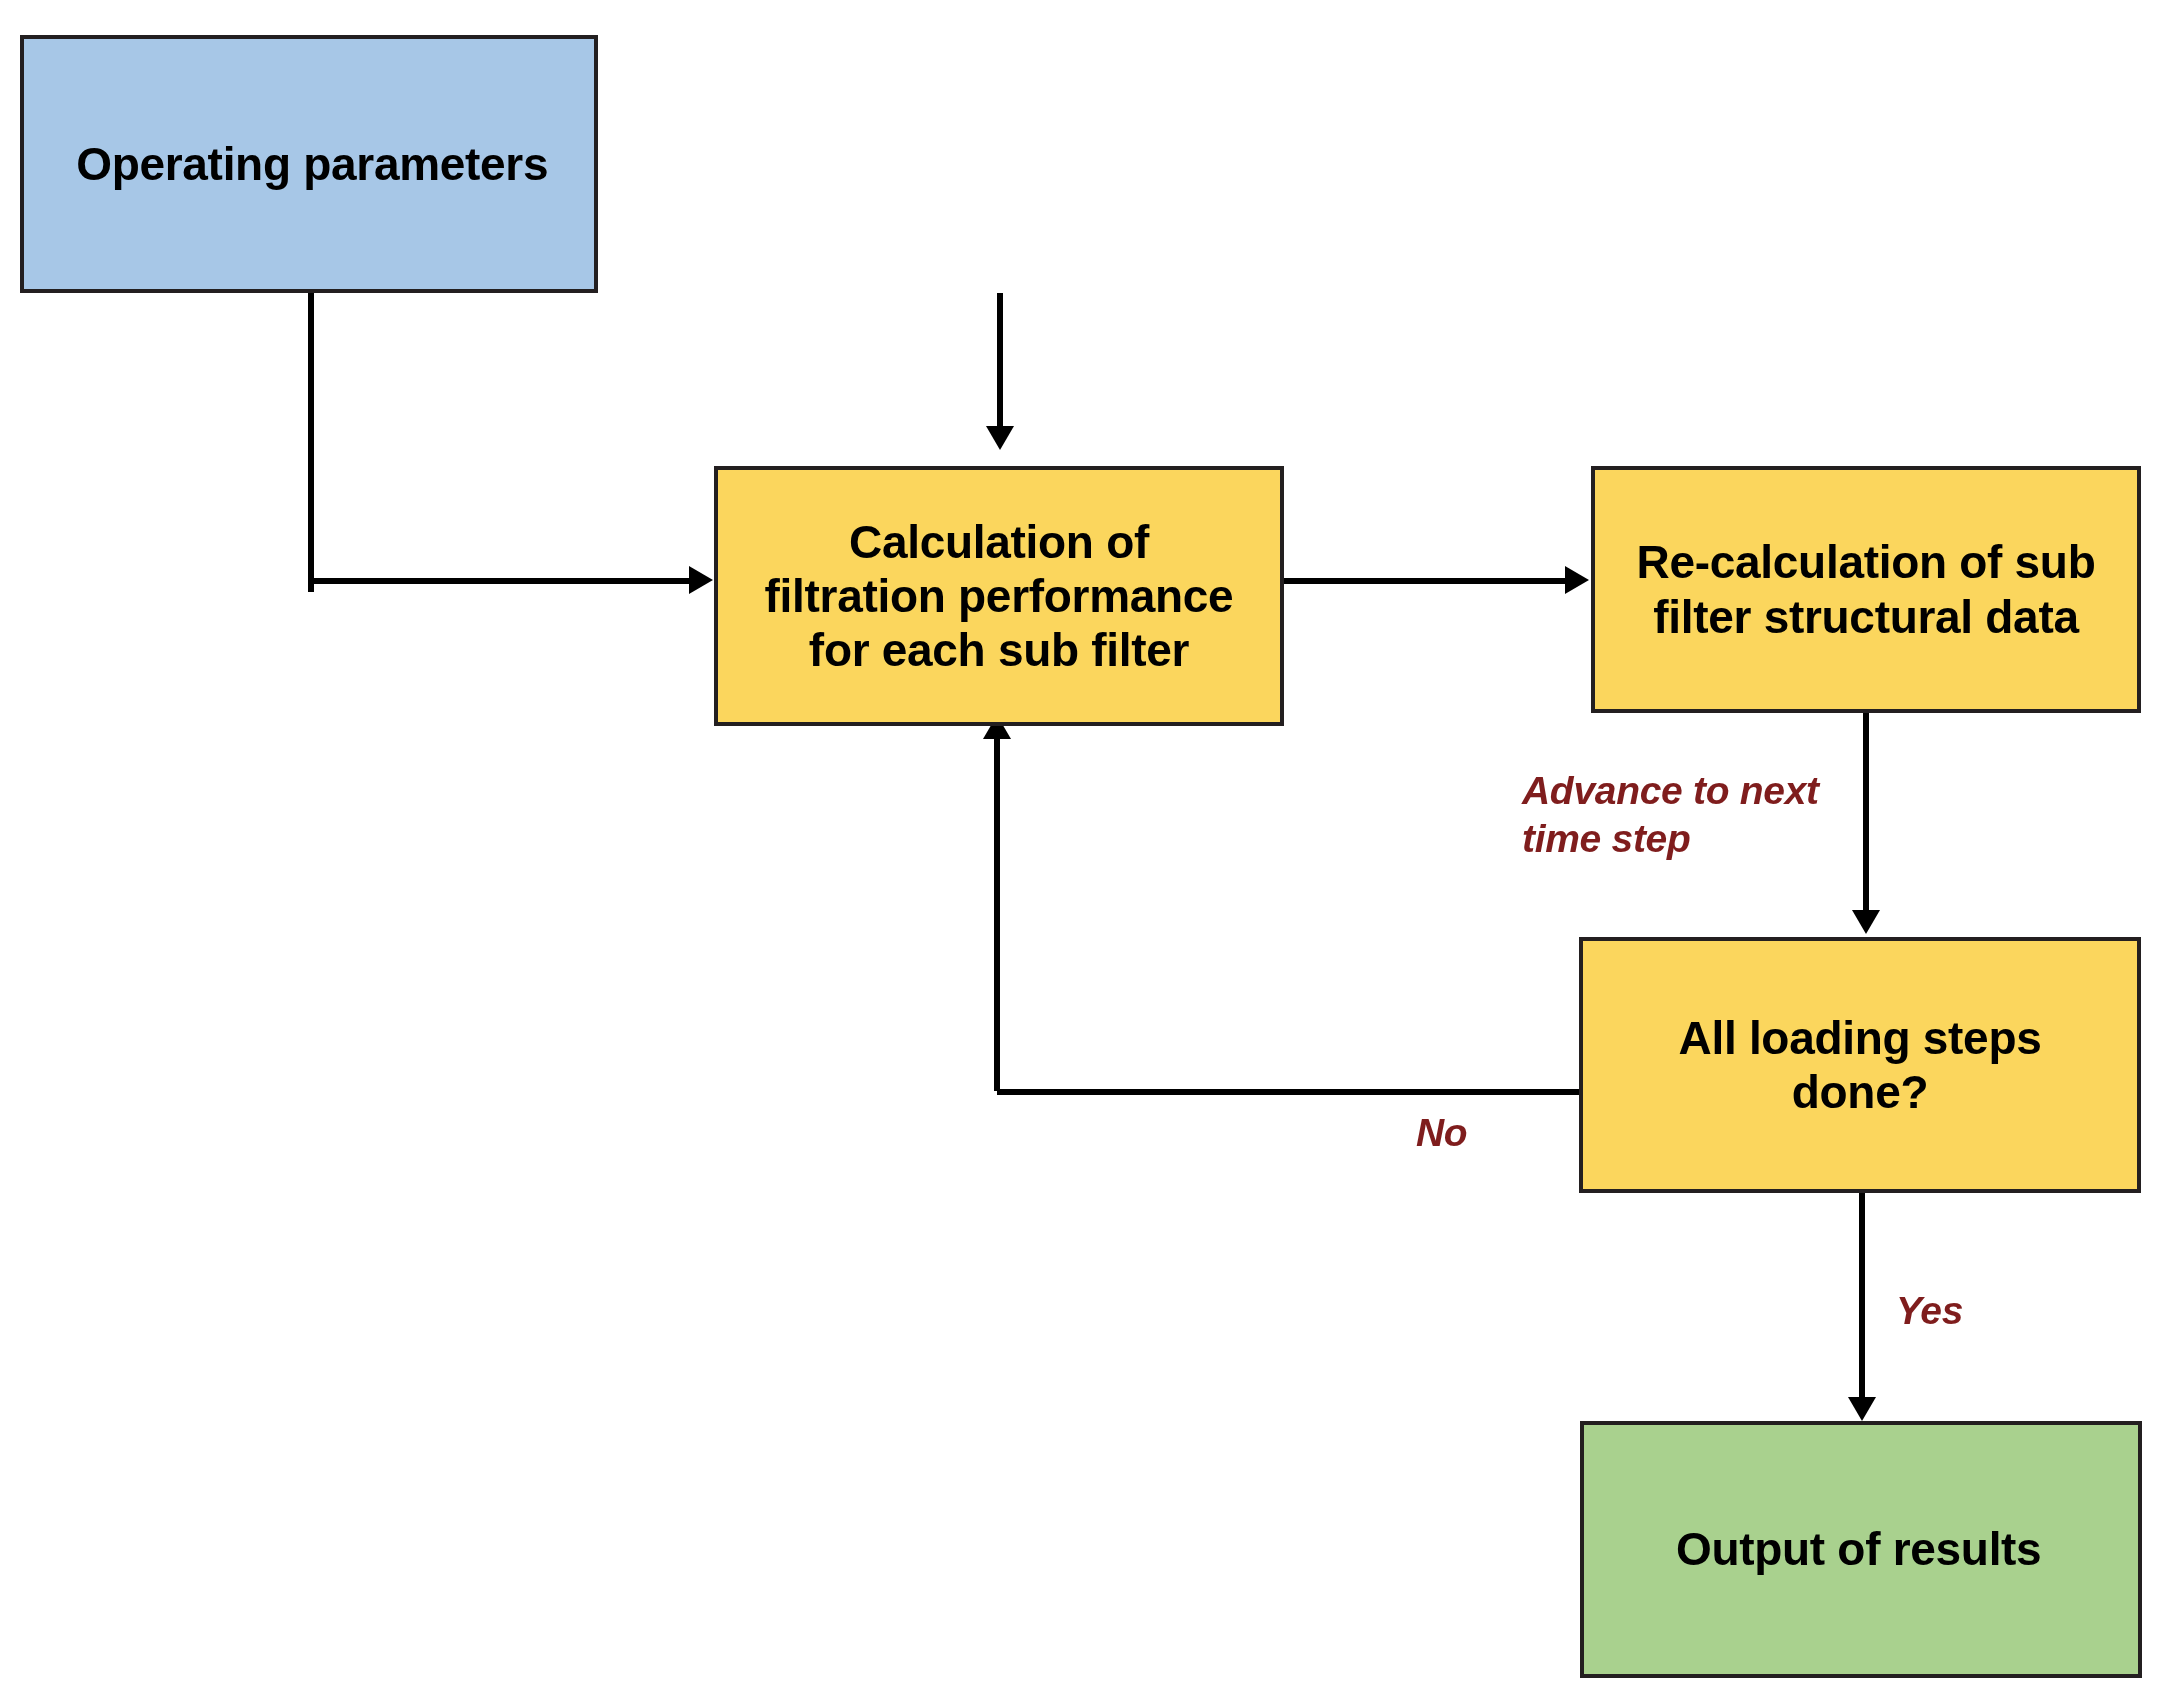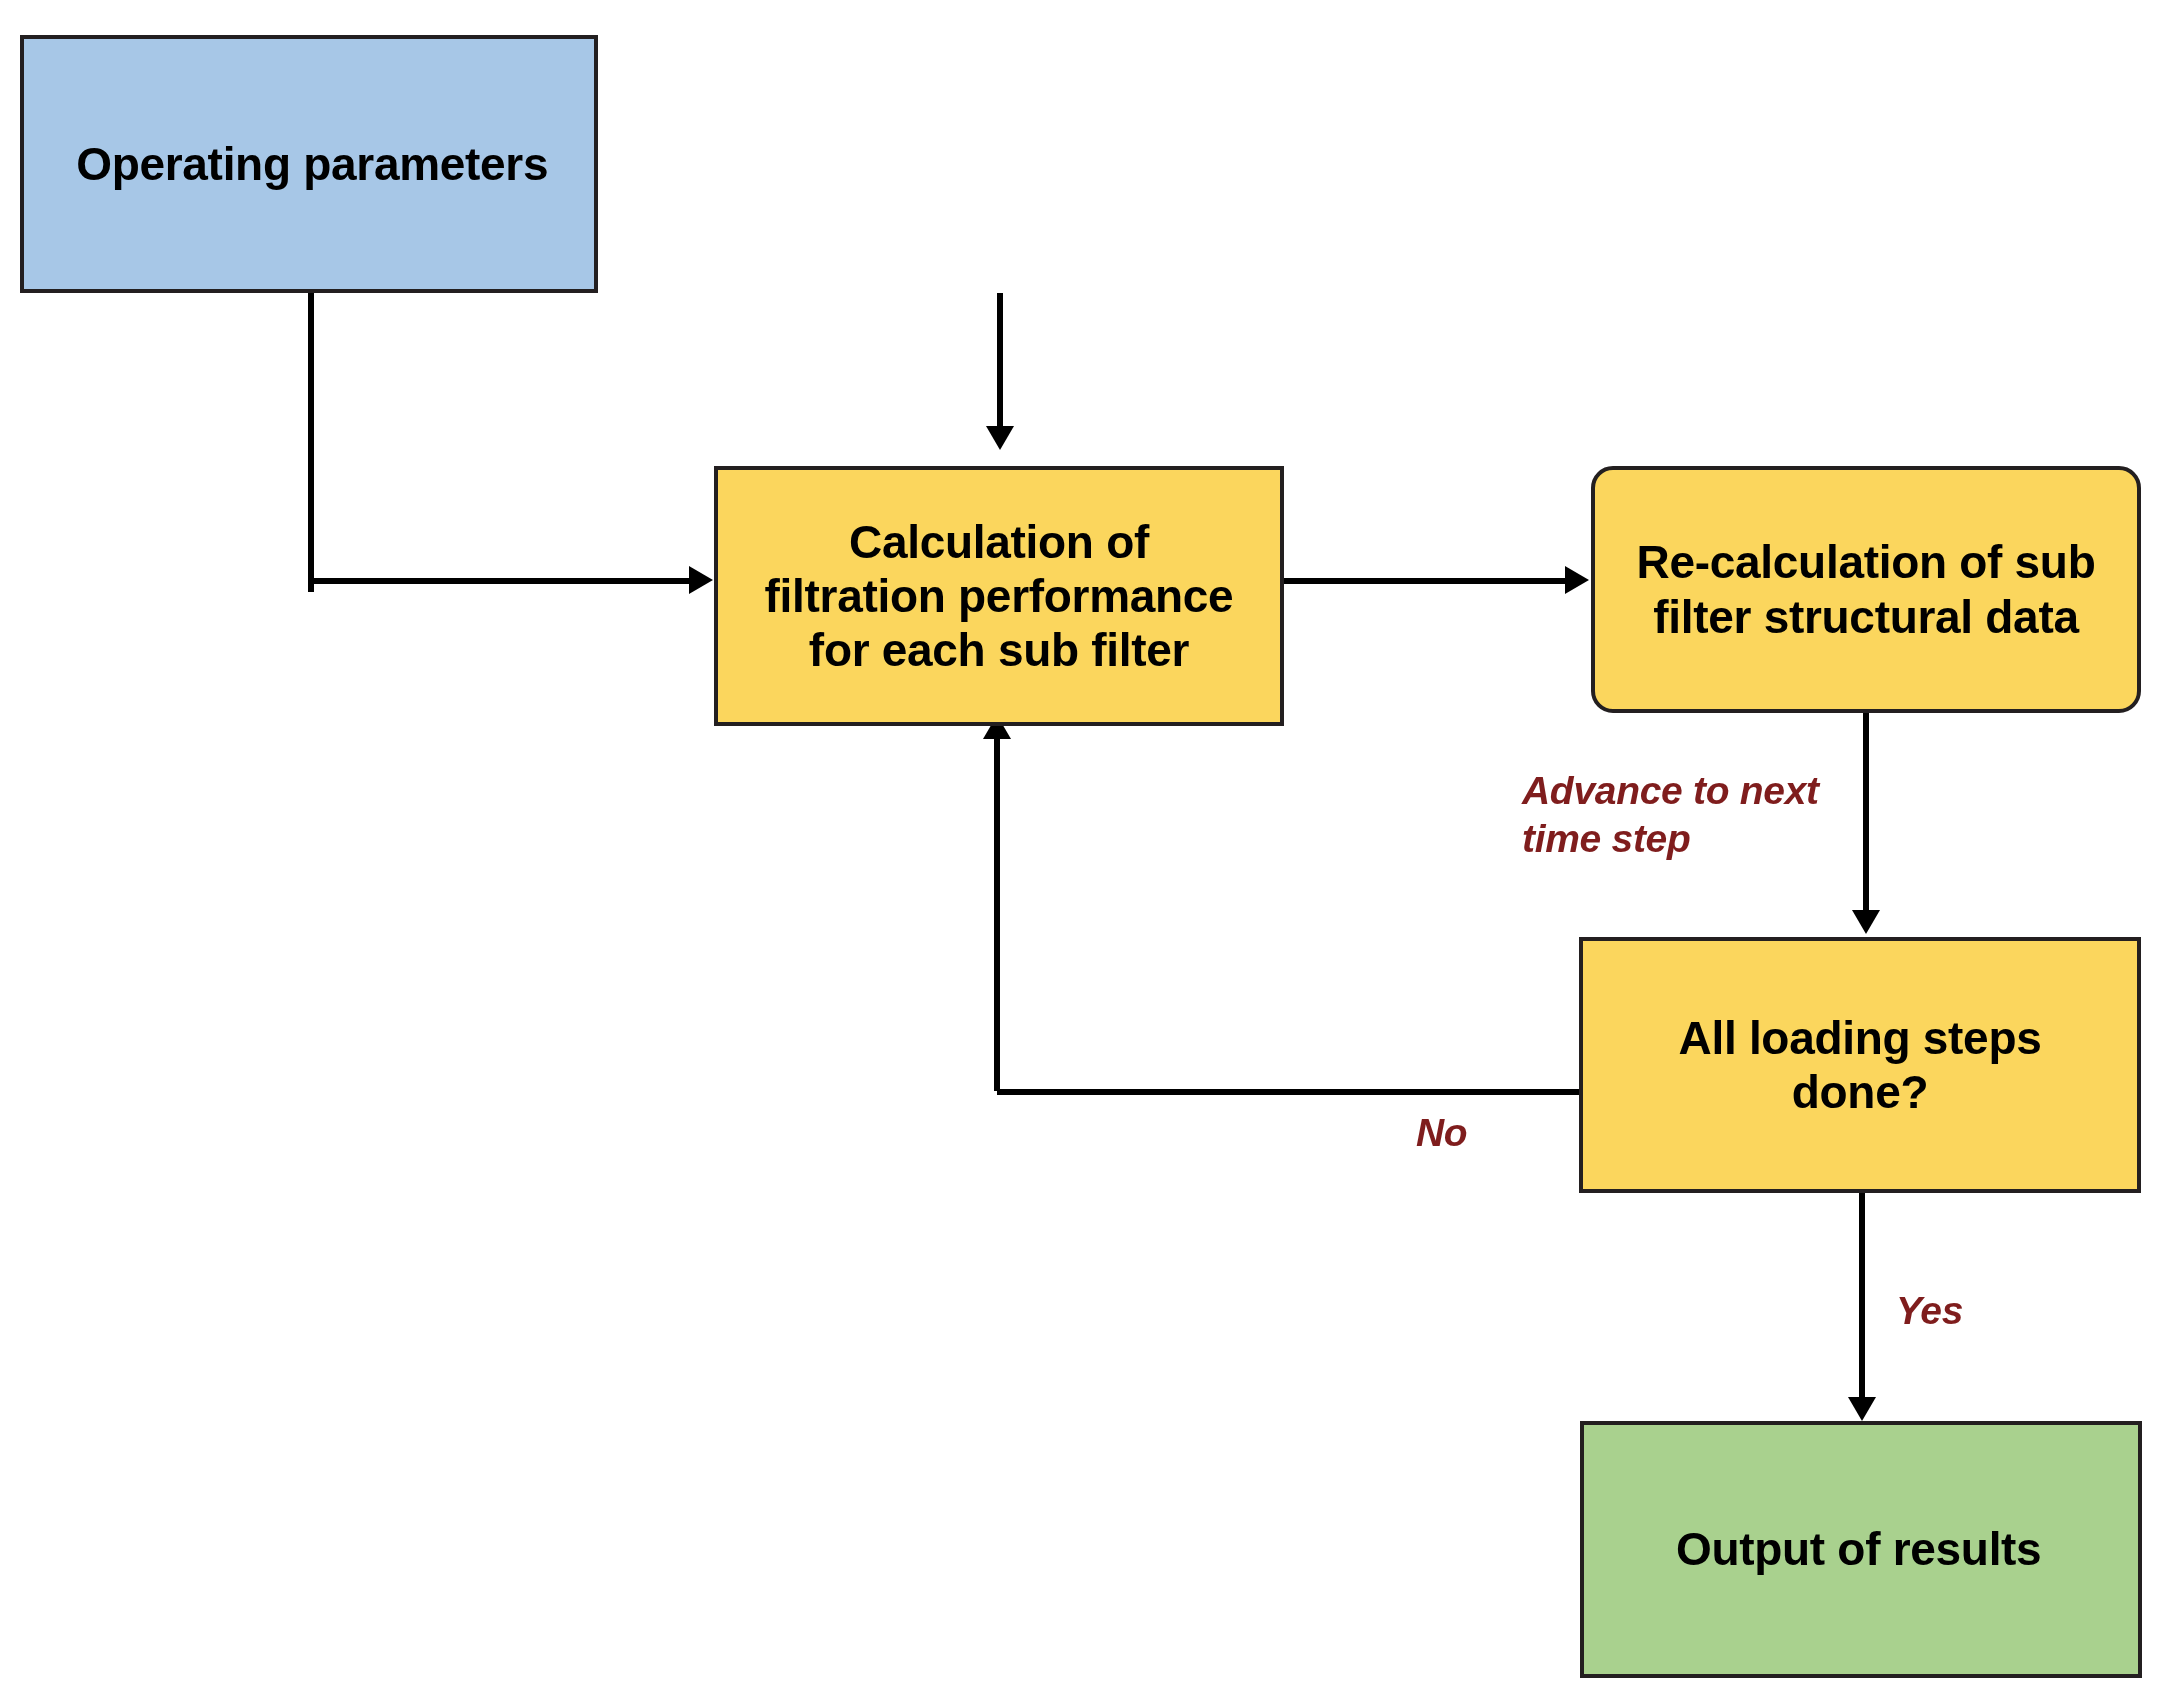--- a/index.html
+++ b/index.html
@@ -27,21 +27,21 @@
   }
   .node-label{display:block;white-space:pre-line;}
   .blue{background:#a7c7e7;}
   .yellow{background:#fbd65d;}
   .green{background:#a9d18e;}
 
   
   #n-operating{left:19.5px;  top:35px;   width:578px; height:258px; font-size:46px;padding-left:20px;}
   #n-structural{left:728px;top:21px;   width:571px; height:272px; font-size:46px;}
   #n-calculation{left:714px;top:466px; width:570px; height:260px; font-size:46px;}
-  #n-recalc{left:1591px;  top:466px;   width:550px; height:247px; font-size:46px;border-radius:22px;}
+  #n-recalc{left:1591px;  top:466px;   width:550px; height:247px; font-size:46px;}
   #n-decision{left:1579px;top:937px;  width:562px; height:256px; font-size:46px;}
   #n-output{left:1580px;  top:1421px;  width:562px; height:257px; font-size:46px;padding-left:8px;}
 
   
   .seg{position:absolute;background:#000000;}
   .vline{width:5.6px;}
   .hline{height:5.6px;}
   .arrow{position:absolute;width:0;height:0;}
   .arrow-down{
     border-left:14px solid transparent;

